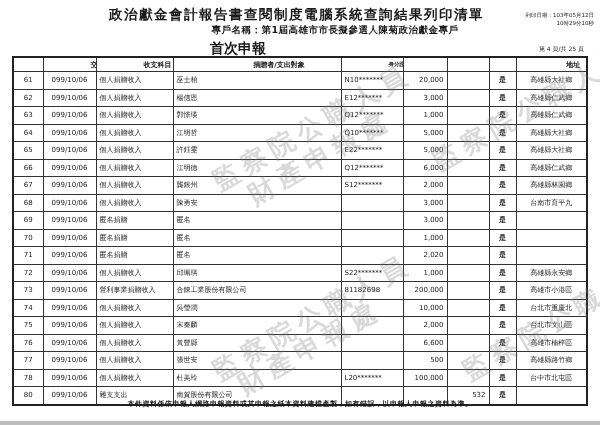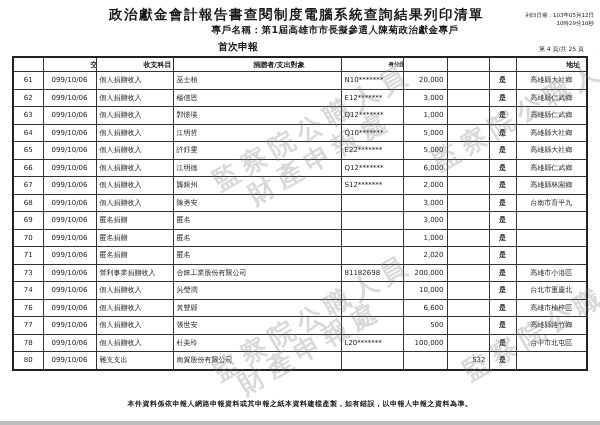--- a/index.html
+++ b/index.html
@@ -3,21 +3,21 @@
 <meta charset="utf-8">
 <style>
   html, body { margin:0; padding:0; background:#ffffff; }
   body { width:600px; height:425px; position:relative; overflow:hidden;
          font-family:"DejaVu Sans", sans-serif; color:#1a1a1a; }
   .title { position:absolute; left:0; width:593px; top:6px; text-align:center;
            font-size:13.5px; font-weight:bold; letter-spacing:1.5px; }
   .subtitle { position:absolute; left:0; width:600px; top:24px; text-align:center;
               font-size:9.5px; font-weight:bold; letter-spacing:0.5px;margin-left:35px; }
   .report-type { position:absolute; left:0; width:476px; top:40px; text-align:center;
-                 font-size:10px; font-weight:bold; }
+                 font-size:14px; font-weight:bold; }
   .print-info { position:absolute; right:6px; top:11px; font-size:5.5px; text-align:right; line-height:8px; }
   .page-info { position:absolute; right:16px; top:45px; font-size:6px; }
   table.grid { position:absolute; left:12px; top:56px; border-collapse:collapse;
                table-layout:fixed; width:574px; }
   table.grid th, table.grid td { border:1px solid #333; height:16.5px; padding:0 3px;
                font-size:7px; white-space:nowrap; overflow:hidden; }
   table.grid th { font-weight:bold; text-align:center; height:13px; font-size:7px;padding-left:47px; }
   table.grid { border:2px solid #222; }
   td.c-no, td.c-date { text-align:center; }
   td.c-cat { padding-left:10px; }
@@ -185,40 +185,62 @@
         <td class="c-date">099/10/06</td>
         <td class="c-cat">匿名捐贈</td>
         <td class="c-name">匿名</td>
         <td class="c-id"></td>
         <td class="c-in">2,020</td>
         <td class="c-out"></td>
         <td class="c-flag">是</td>
         <td class="c-addr"></td>
       </tr>
       <tr>
+        <td class="c-no">72</td>
+        <td class="c-date">099/10/06</td>
+        <td class="c-cat">個人捐贈收入</td>
+        <td class="c-name">邱珮琪</td>
+        <td class="c-id">S22*******</td>
+        <td class="c-in">1,000</td>
+        <td class="c-out"></td>
+        <td class="c-flag">是</td>
+        <td class="c-addr">高雄縣永安鄉</td>
+      </tr>
+      <tr>
         <td class="c-no">73</td>
         <td class="c-date">099/10/06</td>
         <td class="c-cat">營利事業捐贈收入</td>
         <td class="c-name">合錸工業股份有限公司</td>
         <td class="c-id">81182698</td>
         <td class="c-in">200,000</td>
         <td class="c-out"></td>
         <td class="c-flag">是</td>
         <td class="c-addr">高雄市小港區</td>
       </tr>
       <tr>
         <td class="c-no">74</td>
         <td class="c-date">099/10/06</td>
         <td class="c-cat">個人捐贈收入</td>
         <td class="c-name">吳瑩潤</td>
         <td class="c-id"></td>
         <td class="c-in">10,000</td>
         <td class="c-out"></td>
         <td class="c-flag">是</td>
         <td class="c-addr">台北市重慶北</td>
+      </tr>
+      <tr>
+        <td class="c-no">75</td>
+        <td class="c-date">099/10/06</td>
+        <td class="c-cat">個人捐贈收入</td>
+        <td class="c-name">宋秦麟</td>
+        <td class="c-id"></td>
+        <td class="c-in">2,000</td>
+        <td class="c-out"></td>
+        <td class="c-flag">是</td>
+        <td class="c-addr">台北市文山區</td>
       </tr>
       <tr>
         <td class="c-no">76</td>
         <td class="c-date">099/10/06</td>
         <td class="c-cat">個人捐贈收入</td>
         <td class="c-name">黃豐縣</td>
         <td class="c-id"></td>
         <td class="c-in">6,600</td>
         <td class="c-out"></td>
         <td class="c-flag">是</td>

